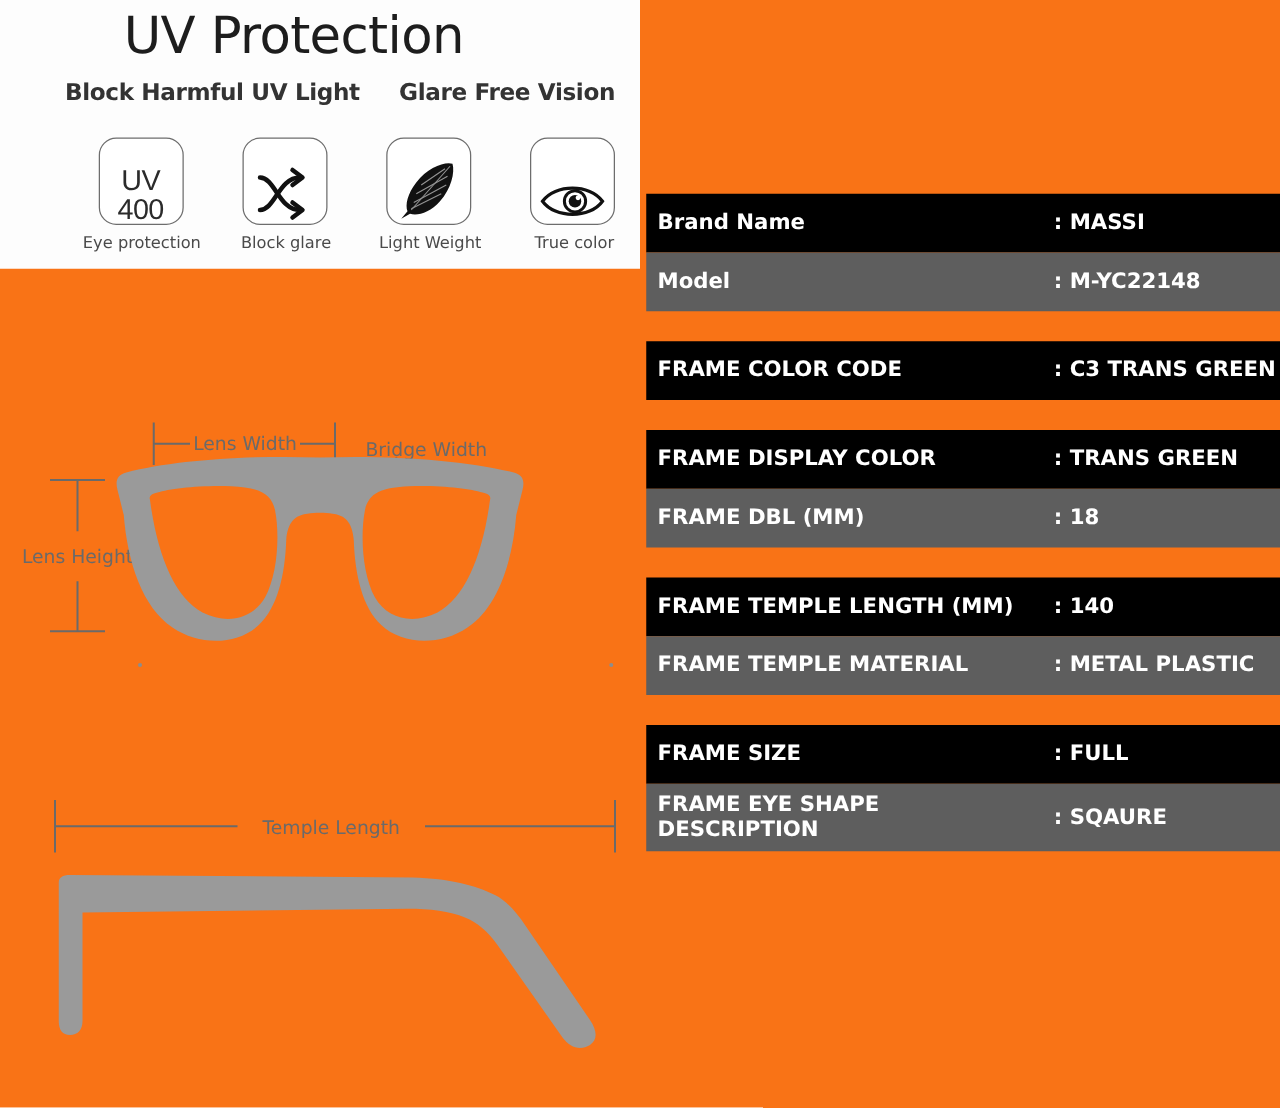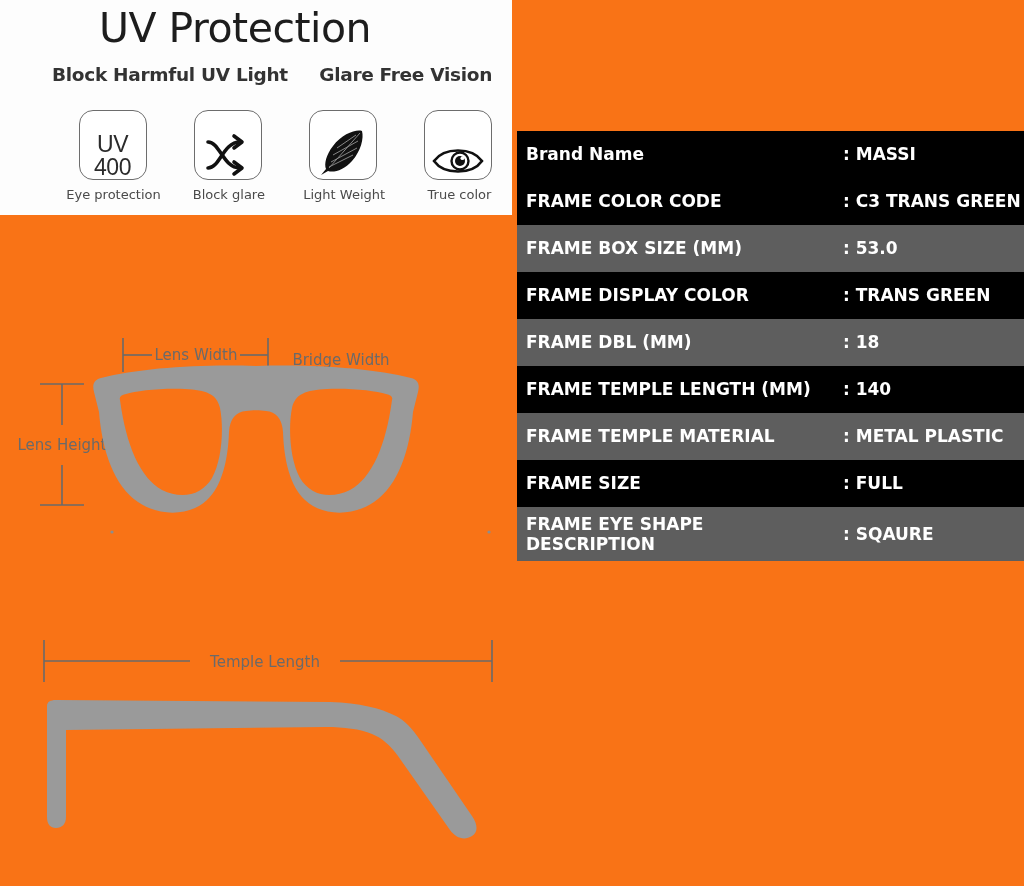--- a/index.html
+++ b/index.html
@@ -111,21 +111,21 @@
     position: absolute;
     left: 517px; top: 131px;
     width: 507px;
   }
   .spec-row {
     display: flex;
     align-items: center;
     min-height: 47px;
     padding: 7px 0;
   }
-  .spec-row.dark  { background: #000000; }
+  .spec-row.dark  { background: #000000; margin-top: 24px; }
   .spec-row.light { background: #5e5e5e; }
   .spec-key {
     flex: 0 0 326px;
     padding-left: 9px;
     padding-right: 6px;
     color: #ffffff;
     font-size: 17px;
     font-weight: bold;
     line-height: 1.18;
     font-family: "DejaVu Sans", sans-serif;
@@ -304,30 +304,30 @@
     </g>
   </svg>
 
   <div id="spec-table">
 
     <div class="spec-row dark">
       <div class="spec-key">Brand Name</div>
       <div class="spec-val">: MASSI</div>
     </div>
 
+    <div class="spec-row light">
+      <div class="spec-key">Model</div>
+      <div class="spec-val">: M-YC22148</div>
+    </div>
 
     <div class="spec-row dark">
       <div class="spec-key">FRAME COLOR CODE</div>
       <div class="spec-val">: C3 TRANS GREEN</div>
     </div>
 
-    <div class="spec-row light">
-      <div class="spec-key">FRAME BOX SIZE (MM)</div>
-      <div class="spec-val">: 53.0</div>
-    </div>
 
     <div class="spec-row dark">
       <div class="spec-key">FRAME DISPLAY COLOR</div>
       <div class="spec-val">: TRANS GREEN</div>
     </div>
 
     <div class="spec-row light">
       <div class="spec-key">FRAME DBL (MM)</div>
       <div class="spec-val">: 18</div>
     </div>

